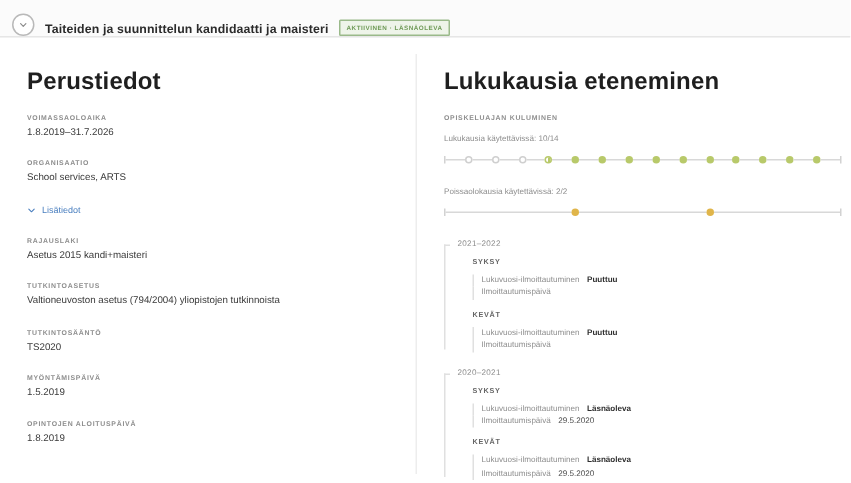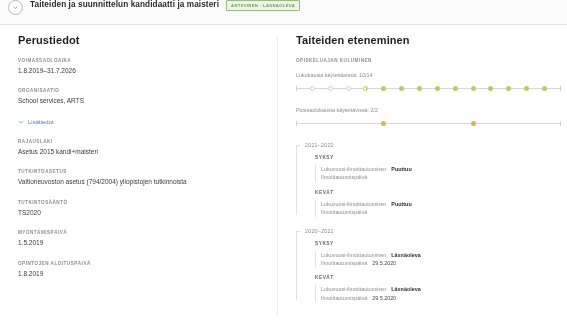--- a/index.html
+++ b/index.html
@@ -15,21 +15,21 @@
     overflow: hidden;
     position: relative;
   }
 
   
   .header-bar {
     height: 25px;
     background: #fbfbfb;
     border-bottom: 1px solid #e6e6e6;
     display: flex;
-    align-items: flex-start;
+    align-items: flex-end;
     padding: 0 8px;
     box-sizing: border-box;
   }
   .collapse-icon {
     width: 13px;
     height: 13px;
     border: 1px solid #b9b9b9;
     border-radius: 50%;
     display: flex;
     align-items: center;
@@ -78,23 +78,23 @@
     margin-top: 2px;
     margin-bottom: 6px;
   }
   .col-right {
     flex: 1;
     padding: 0 6px 0 18px;
     box-sizing: border-box;
   }
 
   h2.section-title {
-    font-size: 11px;
-    font-weight: bold;
-    margin: 0 0 12px 0;
+    font-size: 16px;
+    font-weight: bold;
+    margin: 12px 0 12px 0;
     color: #1f1f1f;
     letter-spacing: 0.1px;
   }
 
   .field { margin-bottom: 13px; }
   .field-label {
     font-size: 4.6px;
     letter-spacing: 0.5px;
     color: #8d8d8d;
     text-transform: uppercase;
@@ -285,21 +285,21 @@
         <div class="field-label">OPINTOJEN ALOITUSPÄIVÄ</div>
         <div class="field-value">1.8.2019</div>
       </div>
     </div>
   </div>
 
   <div class="col-divider"></div>
 
   <div class="col-right">
 
-    <h2 class="section-title">Taiteiden eteneminen</h2>
+    <h2 class="section-title">Lukukausia eteneminen</h2>
     <div class="sub-label">OPISKELUAJAN KULUMINEN</div>
 
     <div class="progress-caption">Lukukausia käytettävissä: 10/14</div>
     <div class="dot-track" id="terms-track">
         <span class="cap"></span>
         <span class="seg"></span>
         <span class="dot empty"></span>
         <span class="seg"></span>
         <span class="dot empty"></span>
         <span class="seg"></span>

